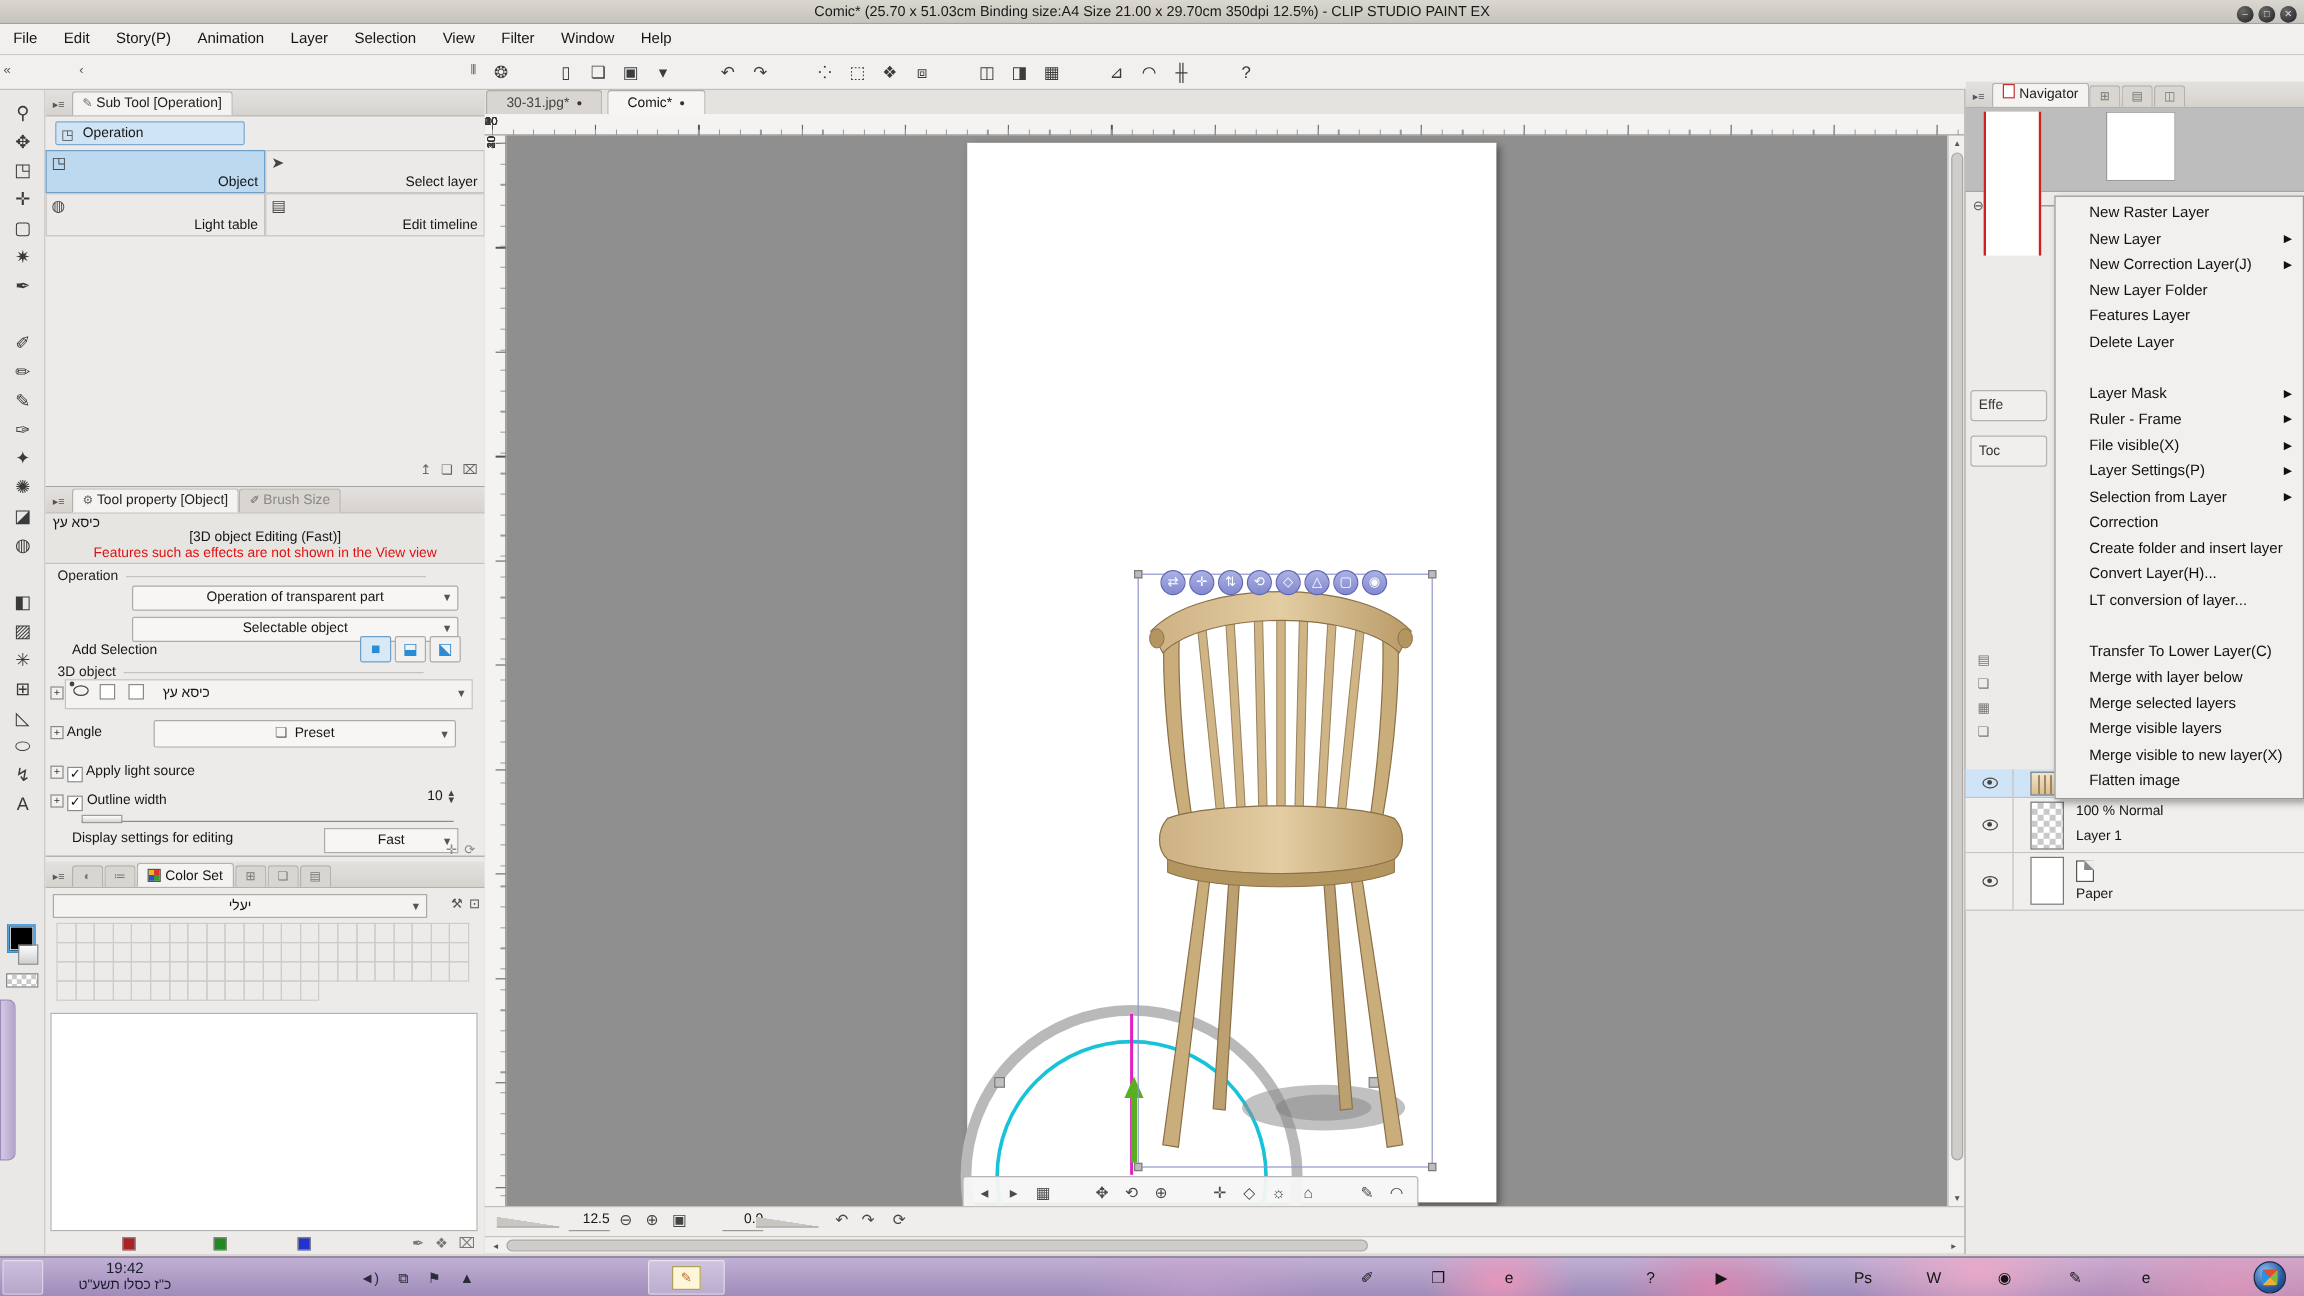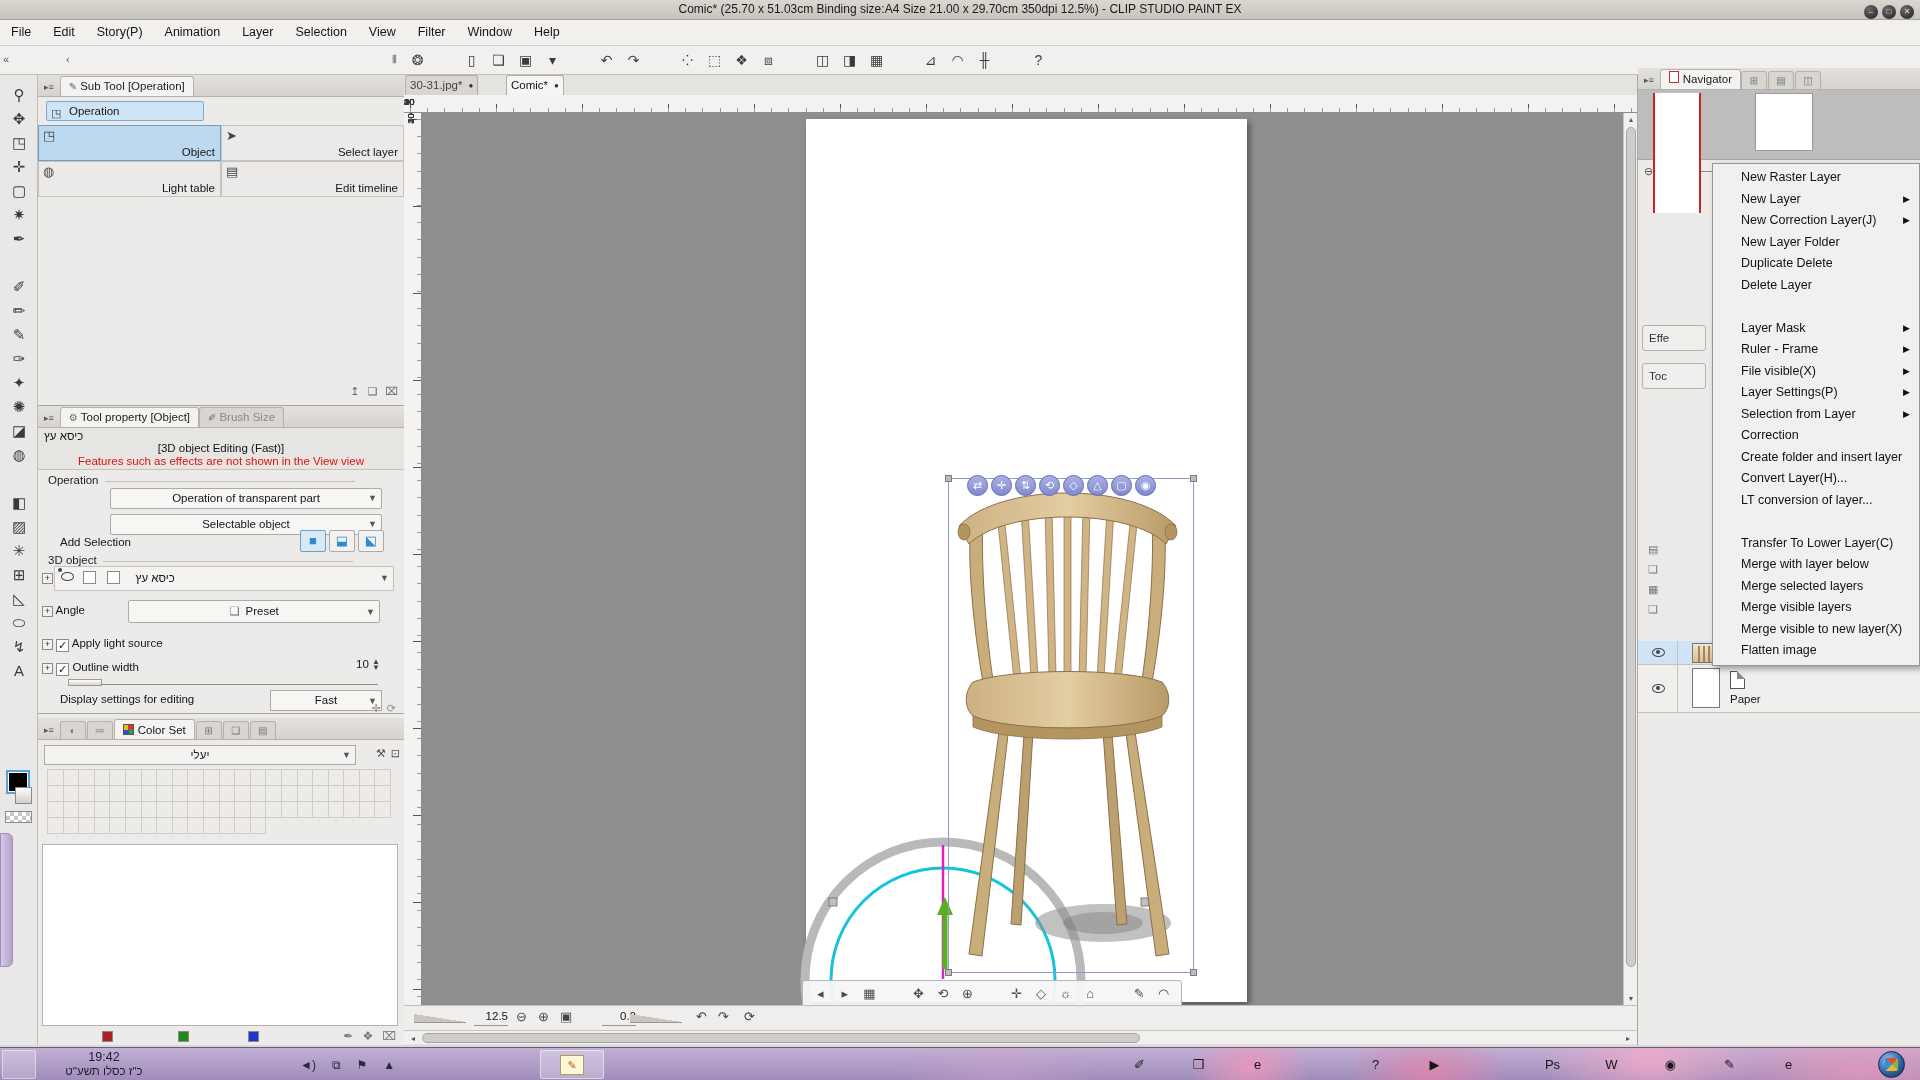--- a/index.html
+++ b/index.html
@@ -85,21 +85,21 @@
 #cs-tools{position:absolute;right:4px;top:33px;display:flex;gap:5px;font-size:11px;color:#555}
 #swatches{position:absolute;left:10px;top:56px;width:354px;display:flex;flex-wrap:wrap}
 .sw{width:16.6px;height:17px;border:1px solid #cfccc8;margin:-1px 0 0 -1px}
 #cs-white{position:absolute;left:4px;top:130px;width:356px;height:182px;background:#fff;border:1px solid #b5b2ae}
 #cs-footer{position:absolute;left:0;top:314px;width:366px;height:18px}
 .fsw{position:absolute;top:3px;width:11px;height:11px;border:1px solid #888}
 #cs-ficons{position:absolute;right:8px;top:1px;display:flex;gap:9px;font-size:12px;color:#777}
 
 
 #center{left:404px;top:75px;width:1233px;height:970px;background:#e5e3e0}
-.dtab{position:absolute;top:0;height:20px;line-height:19px;padding:0 4px;font-size:11.5px;border:1px solid #b0ada9;border-bottom:none;background:#d9d6d2;border-radius:3px 3px 0 0;color:#444}
+.dtab{position:absolute;top:0;height:20px;line-height:19px;padding:0 16px;font-size:11.5px;border:1px solid #b0ada9;border-bottom:none;background:#d9d6d2;border-radius:3px 3px 0 0;color:#444}
 .dtab.active{background:#f6f5f4;height:22px;color:#111}
 .dtab .dot{font-size:8px;vertical-align:1px;color:#333;margin-left:6px}
 #hruler{position:absolute;left:0;top:20px;width:1233px;height:18px;background:#f4f3f2;border-bottom:1px solid #8f8c88;background-image:repeating-linear-gradient(90deg,#999 0 1px,transparent 1px 17.2px),repeating-linear-gradient(90deg,#555 0 1px,transparent 1px 86px);background-size:100% 5px,100% 9px;background-position:6px 13px,6px 9px;background-repeat:repeat-x}
 #vruler{position:absolute;left:0;top:38px;width:18px;height:892px;background:#f4f3f2;border-right:1px solid #8f8c88;background-image:repeating-linear-gradient(180deg,#999 0 1px,transparent 1px 17.2px),repeating-linear-gradient(180deg,#555 0 1px,transparent 1px 87px);background-size:5px 100%,9px 100%;background-position:13px 6px,9px 6px;background-repeat:repeat-y}
 #rcorner{position:absolute;left:0;top:20px;width:18px;height:18px;background:#e8e6e3;border-right:1px solid #b0ada9;border-bottom:1px solid #8f8c88}
 .rnum{position:absolute;font-size:9.5px;color:#333;top:1px}
 .rnumv{position:absolute;font-size:9.5px;color:#333;left:1px;transform:rotate(-90deg)}
 #viewport{position:absolute;left:18px;top:38px;width:1201px;height:892px;background:#8f8f8f;overflow:hidden}
 #page{position:absolute;left:384px;top:6px;width:441px;height:883px;background:#fff;box-shadow:3px 3px 6px rgba(0,0,0,.4)}
 #selrect{position:absolute;left:526px;top:365px;width:246px;height:495px;border:1px solid #9197c9}
@@ -635,20 +635,27 @@
 
     <div id="layers">
       <div class="lrow sel" style="height:24px">
         <span class="eye" style="top:7px"></span>
         <span class="lsep"></span>
         <div id="thumb-chair"></div>
         <span style="position:absolute;left:86px;top:4px;font-size:11px">✓</span>
         <span class="fileobj-icon">✕</span>
         <span class="lname" style="left:128px;top:5px">כיסא עץ</span>
       </div>
+      <div class="lrow" style="height:46px">
+        <span class="eye" style="top:18px"></span>
+        <span class="lsep"></span>
+        <div class="thumb-checker"></div>
+        <span class="lname" style="left:92px;top:5px">100 % Normal</span>
+        <span class="lname" style="left:92px;top:26px">Layer 1</span>
+      </div>
       <div class="lrow" style="height:48px">
         <span class="eye" style="top:19px"></span>
         <span class="lsep"></span>
         <div class="thumb-white"></div>
         <span class="page-icon"></span>
         <span class="lname" style="left:92px;top:28px">Paper</span>
       </div>
     </div>
   </div>
 
@@ -660,21 +667,21 @@
       <div class="cm-item">
         <span>New Layer</span><span class="arrow">▶</span>
       </div>
       <div class="cm-item">
         <span>New Correction Layer(J)</span><span class="arrow">▶</span>
       </div>
       <div class="cm-item">
         <span>New Layer Folder</span><span class="arrow"></span>
       </div>
       <div class="cm-item">
-        <span>Duplicate Delete</span><span class="arrow"></span>
+        <span>Features Layer</span><span class="arrow"></span>
       </div>
       <div class="cm-item">
         <span>Delete Layer</span><span class="arrow"></span>
       </div>
       <div class="cm-item">
         <span></span><span class="arrow"></span>
       </div>
       <div class="cm-item">
         <span>Layer Mask</span><span class="arrow">▶</span>
       </div>

